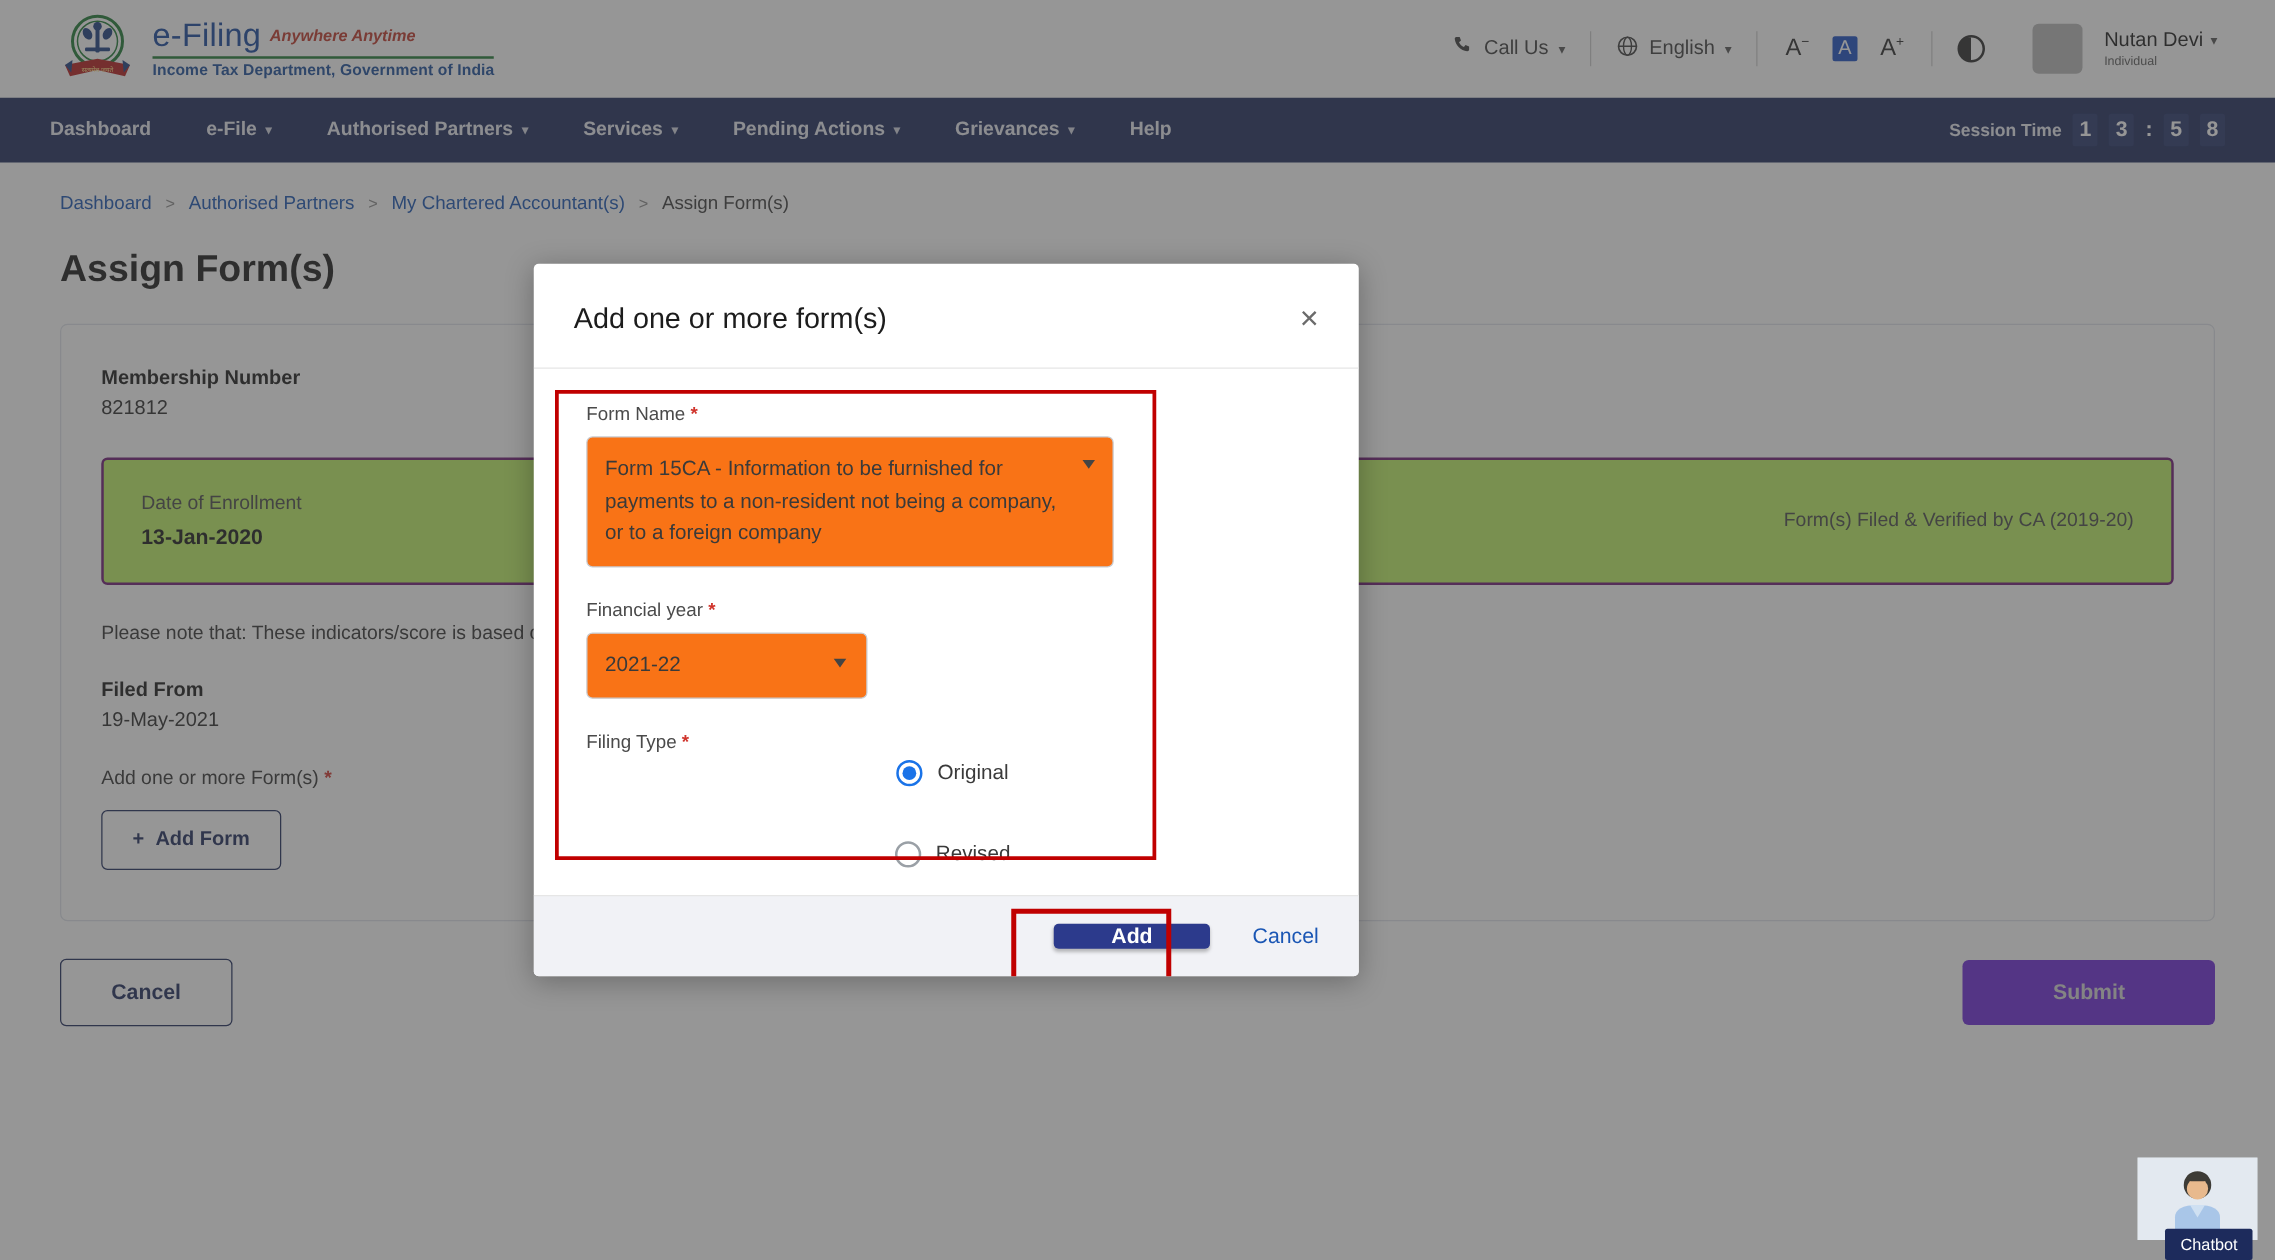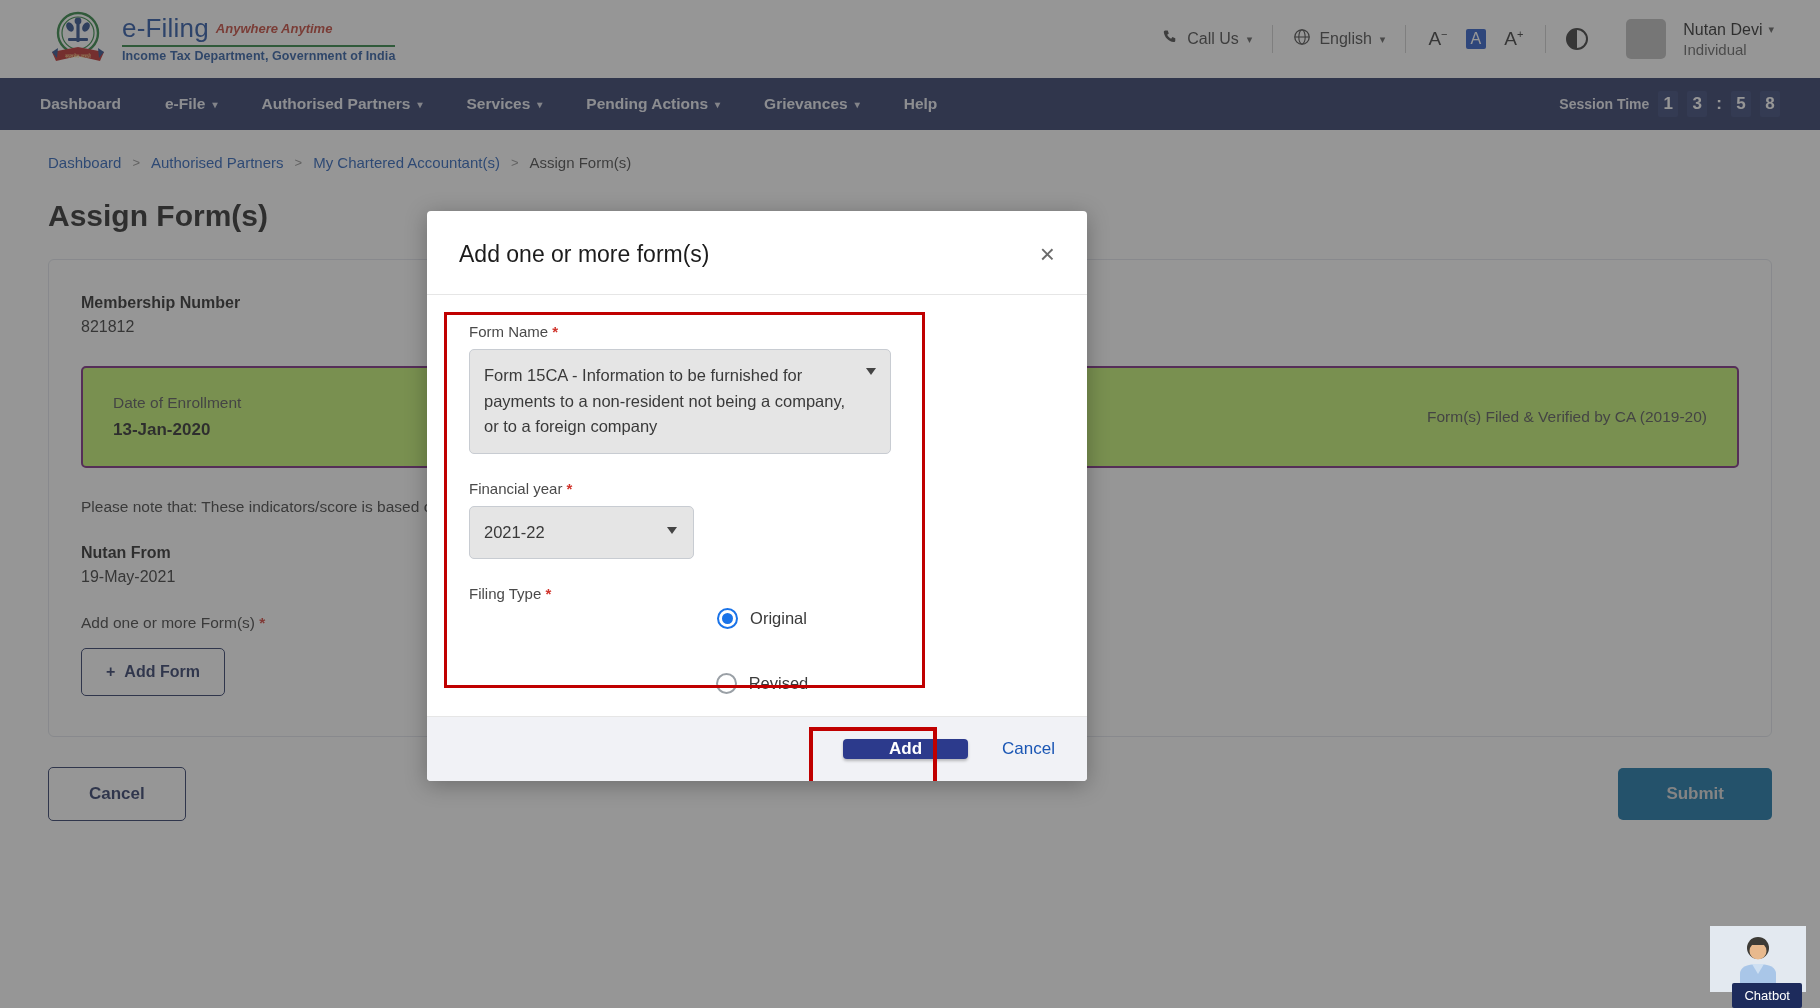--- a/index.html
+++ b/index.html
@@ -45,21 +45,21 @@
   .fbtn sup { font-size: 11px; }
   .fbtn.sel { background: #1a4ec4; color: #fff; padding: 2px 5px; font-size: 16px; border-radius: 2px;}
   .contrast {
     width: 22px; height: 22px; border-radius: 50%;
     border: 2px solid #2b2b2b;
     background: linear-gradient(90deg, #2b2b2b 50%, #fff 50%);
   }
   .user-block { display: flex; align-items: center; gap: 17px; padding-left: 18px; padding-right: 6px;}
   .avatar { width: 40px; height: 40px; background: #b9b9b9; border-radius: 5px; }
   .user-name { font-size: 16px; color: #1a1a1a; display:flex; align-items:center; gap:6px;}
-  .user-role { font-size: 15px; color: #5a5a5a; margin-top: 2px; }
+  .user-role { font-size: 10px; color: #5a5a5a; margin-top: 2px; }
 
   
   .navbar {
     height: 52px; background: #1d2b5c;
     display: flex; align-items: center; padding: 0 40px;
   }
   .nav-item {
     color: #e8eaf2; font-size: 15.5px; font-weight: bold;
     padding: 0 22px; display: flex; align-items: center; gap: 7px;
     height: 100%;
@@ -108,23 +108,23 @@
     border-radius: 5px; font-size: 16px; font-weight: bold;
     padding: 14px 24px; margin-top: 16px;
   }
   .bottom-bar { display: flex; align-items: center; padding: 30px 48px 0 48px; }
   .btn-cancel-lg {
     border: 1px solid #1d2b5c; color: #1d2b5c; background: #fff;
     border-radius: 5px; font-size: 17px; font-weight: bold;
     padding: 16px 40px;
   }
   .btn-submit-lg {
-    margin-left: auto; background: #0369a1; color: #d7d7d7;
+    margin-left: auto; background: #6d28d9; color: #d7d7d7;
     border-radius: 5px; font-size: 17px; font-weight: bold;
-    padding: 16px 48px; border: none;
+    padding: 16px 72px; border: none;
   }
 
   
   .overlay { position: absolute; inset: 0; background: rgba(64,64,64,.55); }
 
   
   .modal {
     position: absolute; left: 427px; top: 211px; width: 660px;
     background: #fff; border-radius: 4px;
     box-shadow: 0 4px 22px rgba(0,0,0,.28);
@@ -135,21 +135,21 @@
     border-bottom: 1px solid #e6e6e6;
   }
   .modal-title { font-size: 23px; color: #1c1c1c; }
   .modal-close { margin-left: auto; font-size: 26px; color: #6b6b6b; line-height: 1; }
   .modal-body { padding: 28px 32px 22px 32px; position: relative; }
 
   .fld-label { font-size: 15px; color: #4a4a4a; margin-bottom: 9px; }
   .selectbox {
     border: 1px solid #c8ccd2; border-radius: 5px;
     padding: 13px 36px 13px 14px; font-size: 16.5px; color: #3a3a3a;
-    position: relative; background: #e5e5e5; line-height: 1.55;
+    position: relative; background: #f97316; line-height: 1.55;
   }
   .selectbox .arrow {
     position: absolute; right: 14px; top: 18px;
     width: 0; height: 0; border-left: 5px solid transparent;
     border-right: 5px solid transparent; border-top: 7px solid #444;
   }
   .sel-wide { width: 422px; }
   .sel-narrow { width: 225px; }
   .sel-narrow .arrow { top: 20px; right: 16px; }
 
@@ -332,21 +332,21 @@
           <div class="stat-value">13-Jan-2020</div>
         </div>
         <div>
           <div class="stat-label">Form(s) Filed &amp; Verified by CA (2019-20)</div>
         </div>
       </div>
 
       <div class="note">Please note that: These indicators/score is based on the past performance of the CA and is indicative also.</div>
 
       <div class="mt28">
-        <div class="lbl-b">Nutan From</div>
+        <div class="lbl-b">Filed From</div>
         <div class="val">19-May-2021</div>
       </div>
 
       <div class="mt28">
         <div class="note" style="margin-top:0">
           <span>Add one or more Form(s)</span>
           <span class="req">*</span>
         </div>
         <div class="btn-outline">
           <span>+</span>

